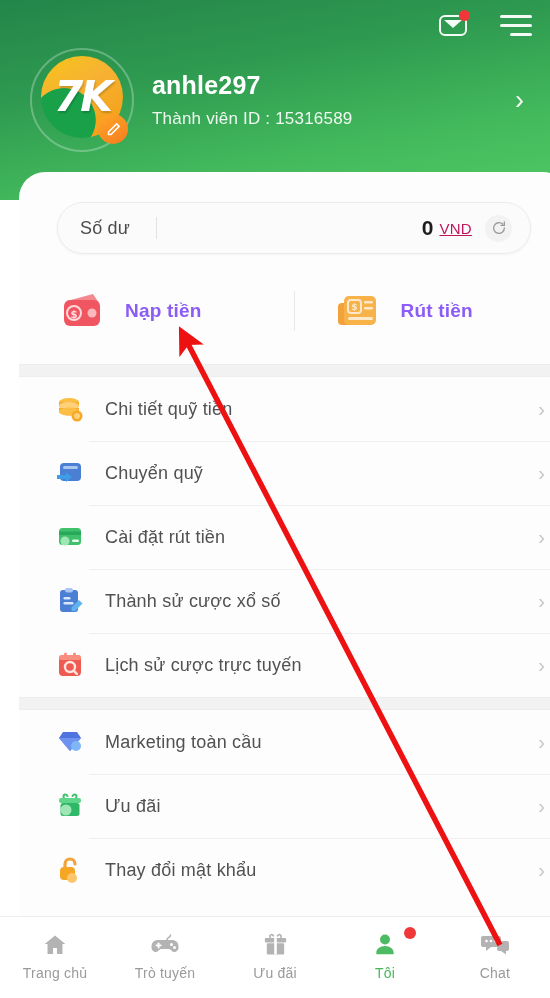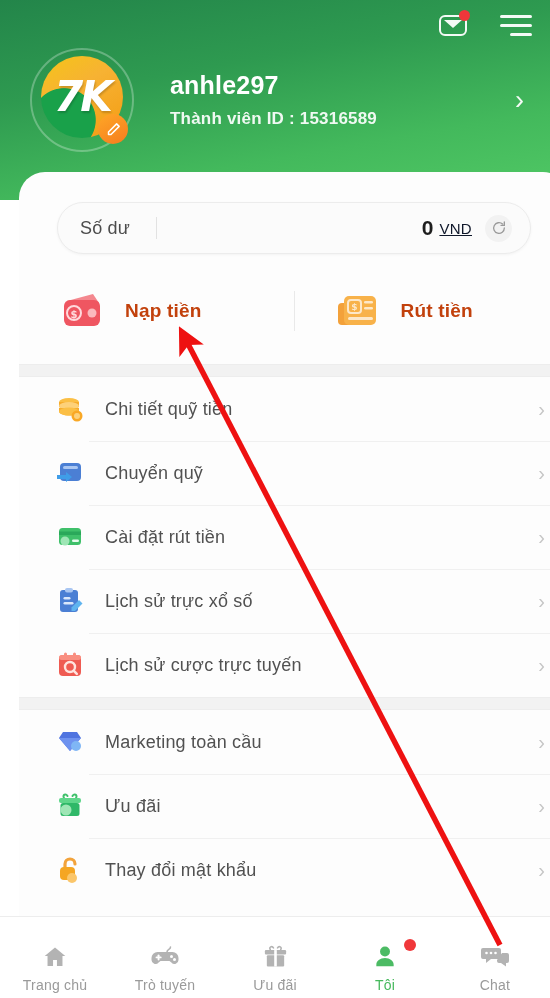--- a/index.html
+++ b/index.html
@@ -156,38 +156,36 @@
     border-radius: 50%;
     background: linear-gradient(150deg,#ffa726,#f57c1f);
     display: flex;
     align-items: center;
     justify-content: center;
     color: #fff;
     font-size: 15px;
     line-height: 1;
   }
   .profile-text {
-    margin-left: 18px;
     flex: 1 1 auto;
     min-width: 0;
   }
   .username {
     font-size: 25px;
     font-weight: 700;
     color: #ffffff;
     line-height: 1.25;
     letter-spacing: 0.2px;
   }
   .member-id {
     margin-top: 6px;
     font-size: 17px;
     color: rgba(255,255,255,0.92);
     line-height: 1.3;
     letter-spacing: 0.2px;
-    font-weight: bold;
   }
   .profile-chevron {
     flex: 0 0 auto;
     margin-right: 6px;
     color: rgba(255,255,255,0.95);
     font-size: 27px;
     line-height: 1;
     font-weight: 300;
   }
 
@@ -227,21 +225,21 @@
     margin-left: 26px;
   }
   .balance-spacer { flex: 1 1 auto; }
   .balance-amount {
     font-size: 21px;
     font-weight: 700;
     color: #1d1d1d;
   }
   .balance-cur {
     font-size: 15px;
-    color: #0f172a;
+    color: #be185d;
     margin-left: 6px;
     letter-spacing: 0.3px;
     text-decoration: underline;
   }
   .refresh-btn {
     width: 27px; height: 27px;
     border-radius: 50%;
     background: #f2f2f2;
     margin-left: 13px;
     display: flex;
@@ -264,21 +262,21 @@
   }
   .qa-icon {
     width: 48px; height: 40px;
     flex: 0 0 auto;
     position: relative;
   }
   .qa-label {
     margin-left: 18px;
     font-size: 19px;
     font-weight: 700;
-    color: #c2410c;
+    color: #8b5cf6;
     letter-spacing: 0.2px;
   }
   .qa-divider {
     width: 1px;
     height: 40px;
     background: #e9e9e9;
     flex: 0 0 auto;
   }
 
   .band {
@@ -328,21 +326,21 @@
   
   .tabbar {
     position: absolute;
     left: 0; bottom: 0;
     width: 550px;
     height: 82px;
     background: #ffffff;
     border-top: 1px solid #ededed;
     display: flex;
     align-items: flex-start;
-    padding-top: 24px;
+    padding-top: 12px;
     box-sizing: border-box;
   }
   .tab {
     flex: 1 1 0;
     display: flex;
     flex-direction: column;
     align-items: center;
     position: relative;
   }
   .tab-icon {
@@ -509,21 +507,21 @@
       <div class="menu-item">
         <div class="mi-icon">
           <svg width="30" height="30" viewBox="0 0 30 30">
             <rect x="5" y="4" width="18" height="22" rx="3" fill="#4b7fd4"></rect>
             <rect x="10" y="2" width="8" height="4.5" rx="2" fill="#a9c6f2"></rect>
             <rect x="8.5" y="11" width="7" height="2.6" rx="1.3" fill="#dbe8fb"></rect>
             <rect x="8.5" y="16" width="10" height="2.6" rx="1.3" fill="#dbe8fb"></rect>
             <path d="M24 14l3.5 3.5L20 25h-3.5v-3.5z" fill="#5fb4ef"></path>
           </svg>
         </div>
-        <div class="mi-label">Lịch sử trực xổ số</div>
+        <div class="mi-label">Thành sử cược xổ số</div>
         <div class="mi-chevron">›</div>
       </div>
 
       <div class="menu-item">
         <div class="mi-icon">
           <svg width="30" height="30" viewBox="0 0 30 30">
             <rect x="4" y="5" width="22" height="21" rx="4" fill="#ef5b52"></rect>
             <rect x="4" y="5" width="22" height="5" rx="2.5" fill="#f98e80"></rect>
             <rect x="9" y="2.5" width="3" height="5" rx="1.5" fill="#f98e80"></rect>
             <rect x="18" y="2.5" width="3" height="5" rx="1.5" fill="#f98e80"></rect>

